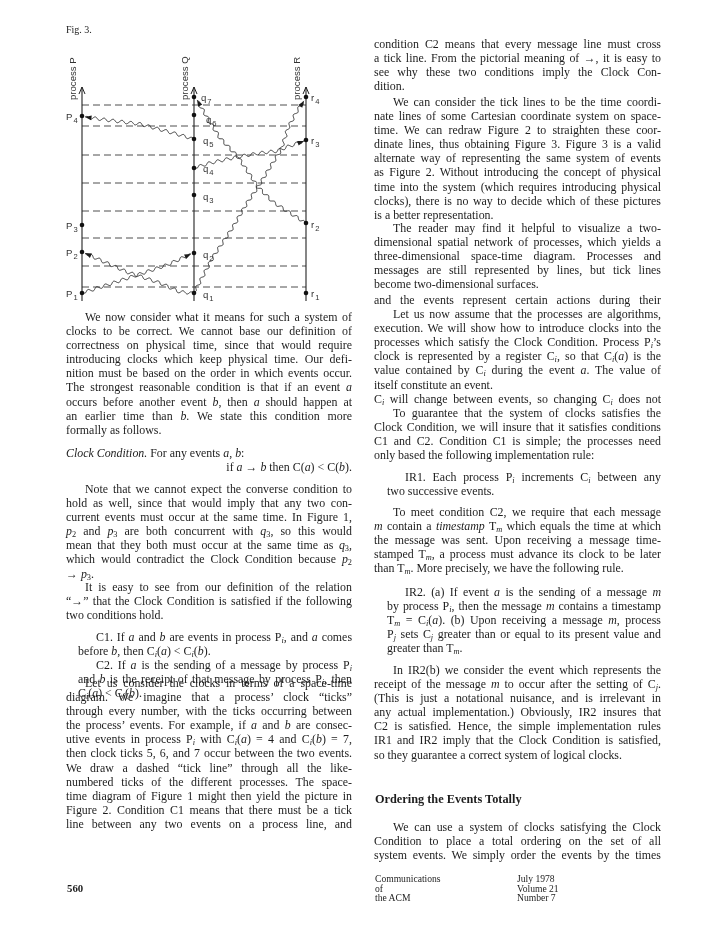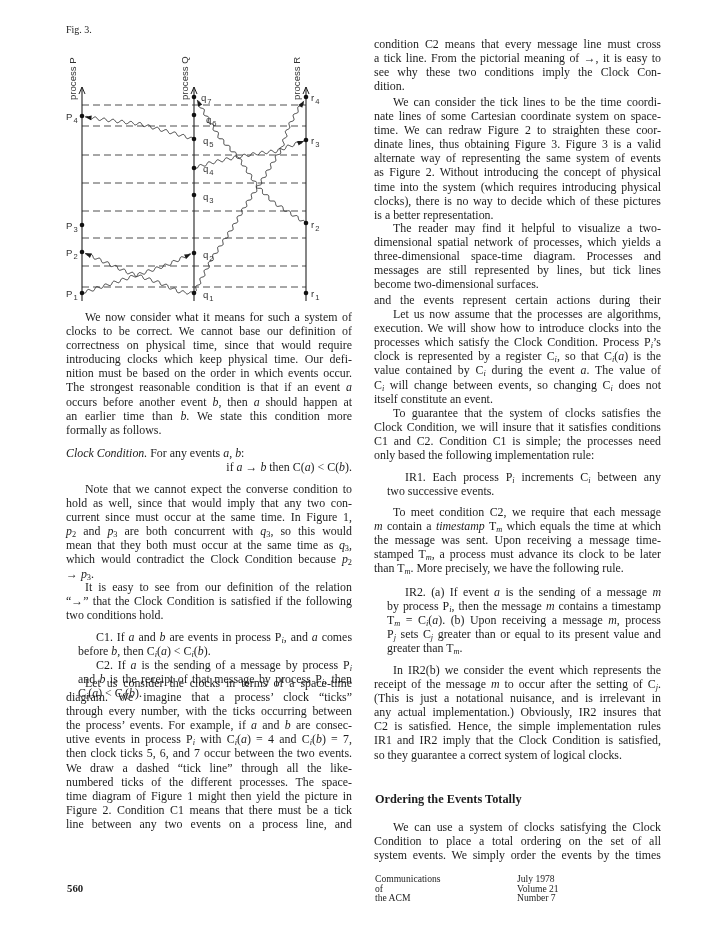--- a/index.html
+++ b/index.html
@@ -125,21 +125,21 @@
   </div>
 
   <div class="blk" style="left:66px;top:446px;width:286px">
     <div class="ln last"><span class="i">Clock Condition.</span>  For any events <span class="i">a</span>, <span class="i">b</span>:</div>
     <div class="ln right">if <span class="i">a</span> → <span class="i">b</span> then C(<span class="i">a</span>) &lt; C(<span class="i">b</span>).</div>
   </div>
 
   <div class="blk" style="left:66px;top:482px;width:286px">
     <div class="ln ind">Note that we cannot expect the converse condition to</div>
     <div class="ln">hold as well, since that would imply that any two con-</div>
-    <div class="ln">current since must occur at the same time. In Figure 1,</div>
+    <div class="ln">current events must occur at the same time. In Figure 1,</div>
     <div class="ln"><span class="i">p</span><span class="sub">2</span> and <span class="i">p</span><span class="sub">3</span> are both concurrent with <span class="i">q</span><span class="sub">3</span>, so this would</div>
     <div class="ln">mean that they both must occur at the same time as <span class="i">q</span><span class="sub">3</span>,</div>
     <div class="ln">which would contradict the Clock Condition because <span class="i">p</span><span class="sub">2</span></div>
     <div class="ln last">→ <span class="i">p</span><span class="sub">3</span>.</div>
   </div>
 
   <div class="blk" style="left:66px;top:580px;width:286px">
     <div class="ln ind">It is easy to see from our definition of the relation</div>
     <div class="ln">“→” that the Clock Condition is satisfied if the following</div>
     <div class="ln last">two conditions hold.</div>
@@ -196,22 +196,22 @@
     <div class="ln last">become two-dimensional surfaces.</div>
   </div>
 
   <div class="blk" style="left:374px;top:293px;width:287px">
     <div class="ln">and the events represent certain actions during their</div>
     <div class="ln ind">Let us now assume that the processes are algorithms,</div>
     <div class="ln">execution. We will show how to introduce clocks into the</div>
     <div class="ln">processes which satisfy the Clock Condition. Process P<span class="isub">i</span>’s</div>
     <div class="ln">clock is represented by a register C<span class="isub">i</span>, so that C<span class="isub">i</span>(<span class="i">a</span>) is the</div>
     <div class="ln">value contained by C<span class="isub">i</span> during the event <span class="i">a</span>. The value of</div>
+    <div class="ln last">itself constitute an event.</div>
     <div class="ln">C<span class="isub">i</span> will change between events, so changing C<span class="isub">i</span> does not</div>
-    <div class="ln last">itself constitute an event.</div>
   </div>
 
   <div class="blk" style="left:374px;top:406px;width:287px">
     <div class="ln ind">To guarantee that the system of clocks satisfies the</div>
     <div class="ln">Clock Condition, we will insure that it satisfies conditions</div>
     <div class="ln">C1 and C2. Condition C1 is simple; the processes need</div>
     <div class="ln last">only based the following implementation rule:</div>
   </div>
 
   <div class="blk" style="left:387px;top:470px;width:274px">

